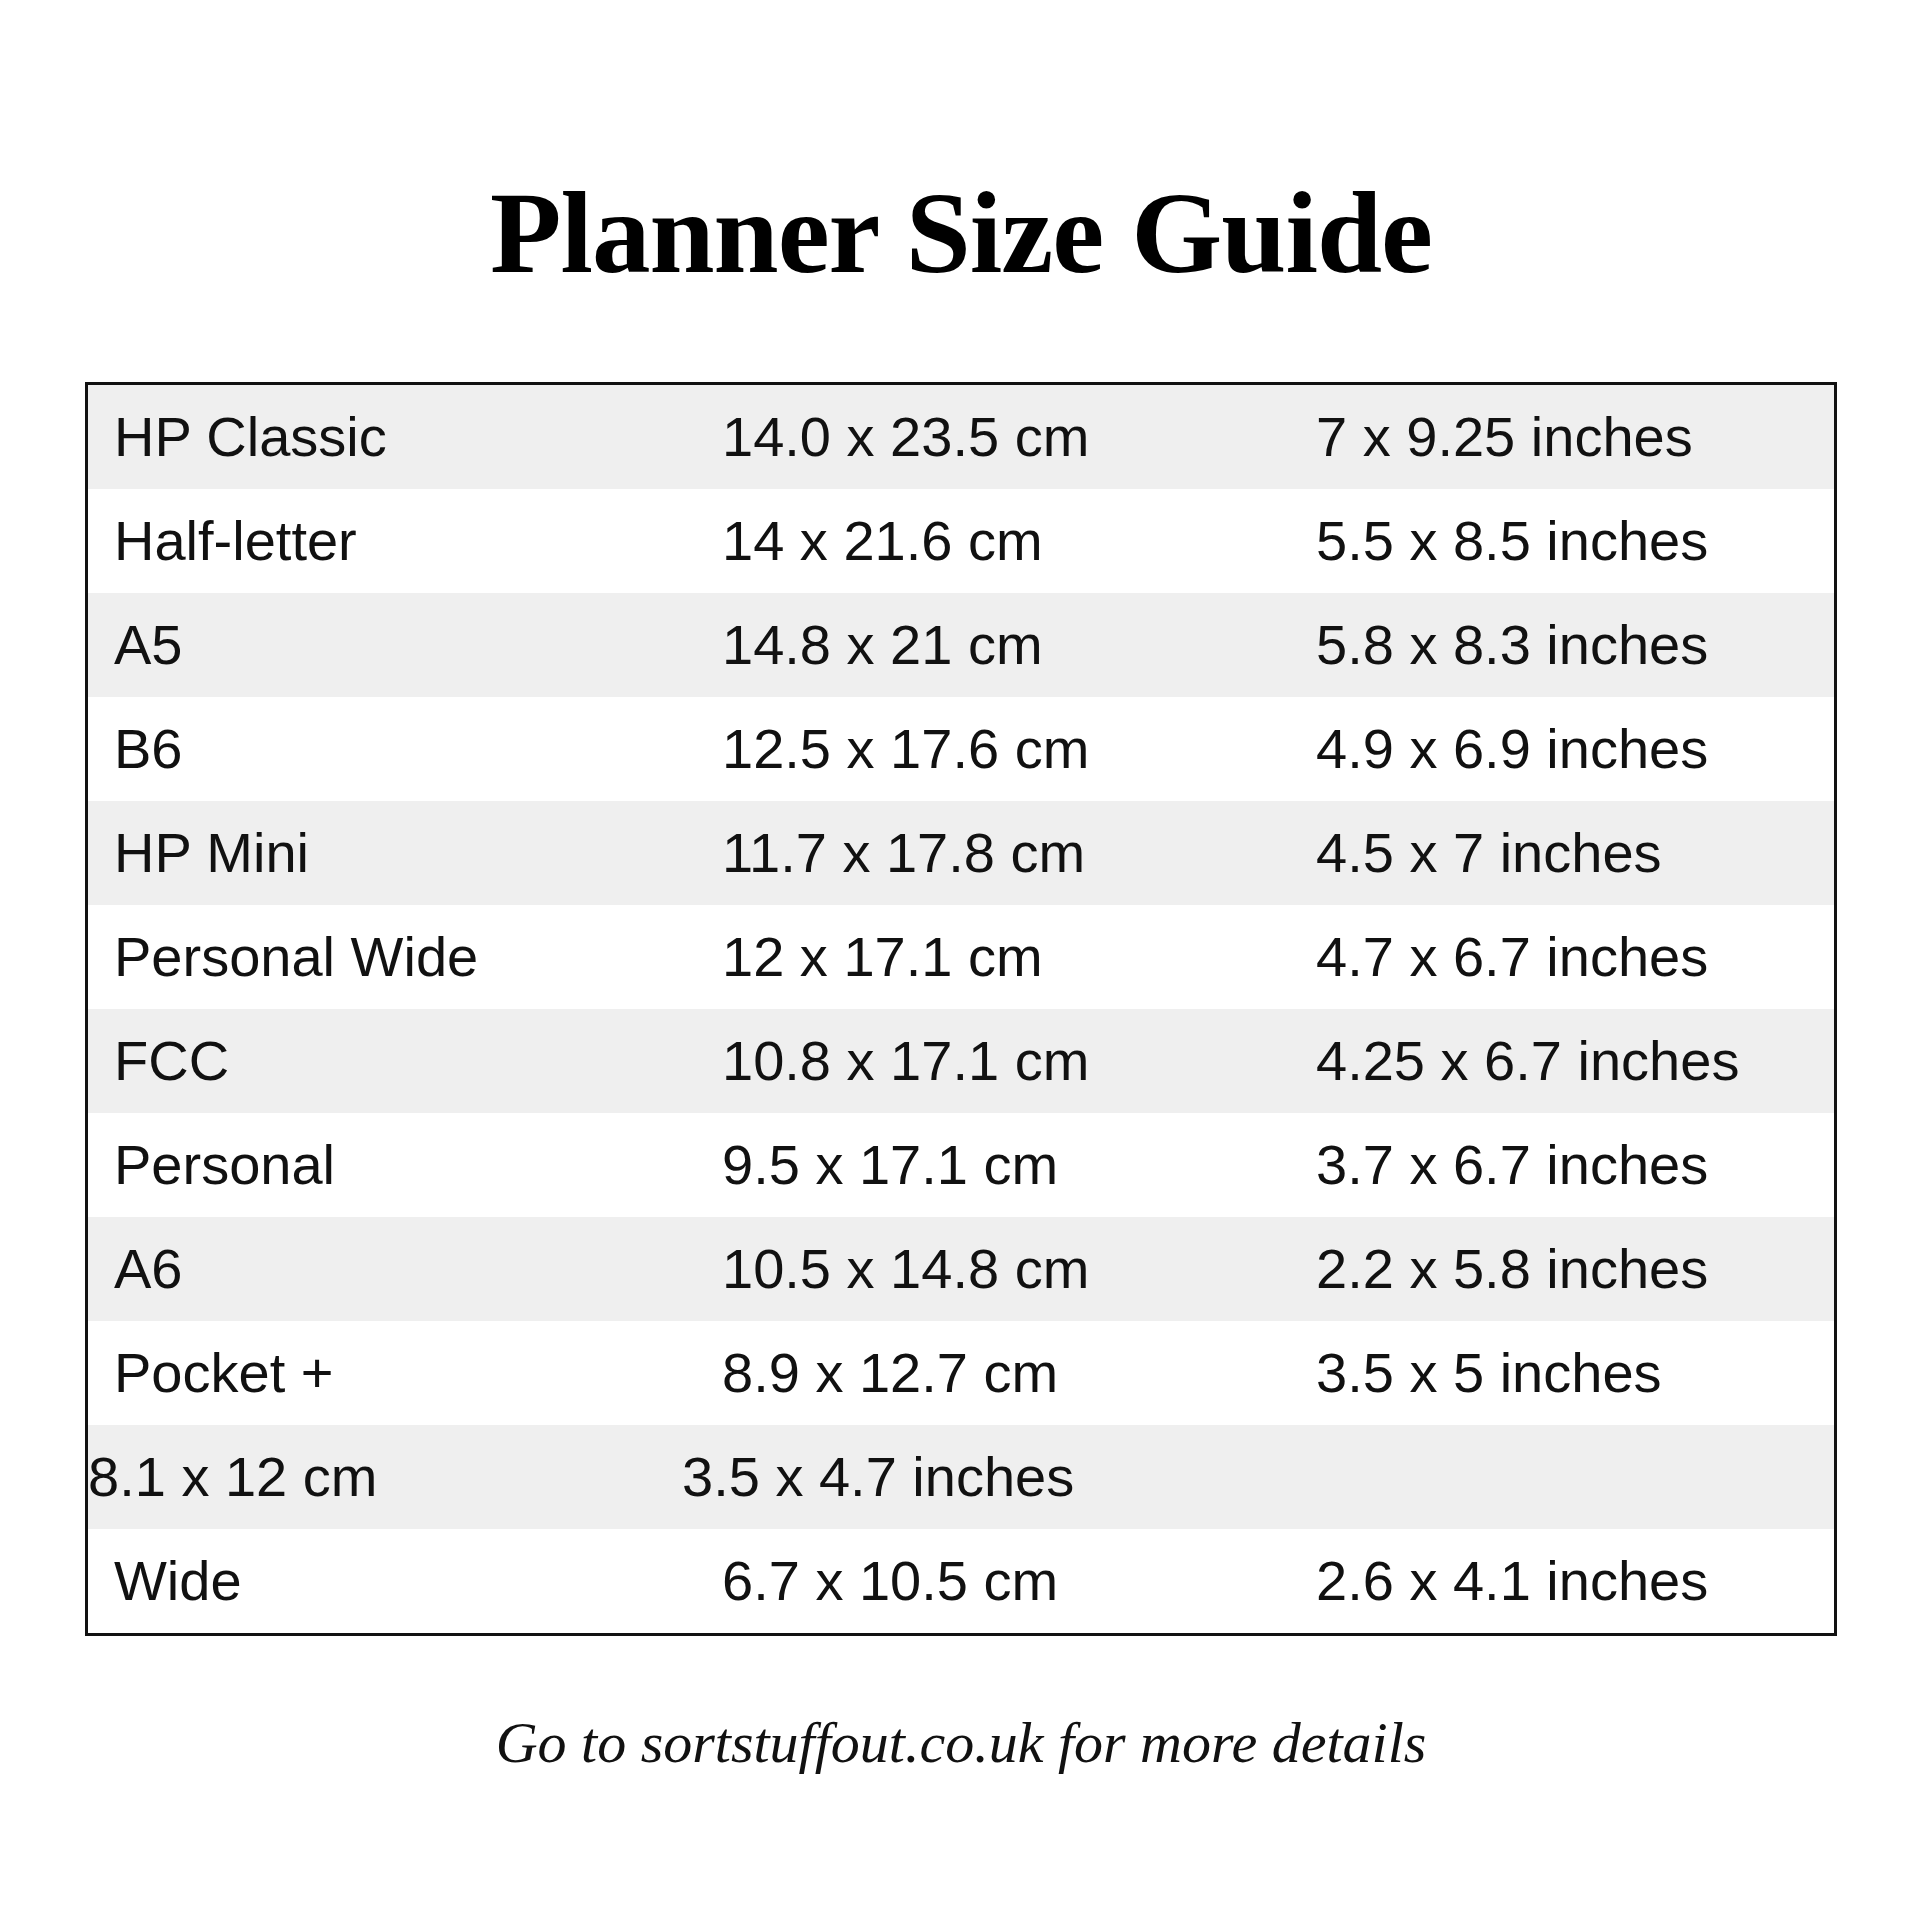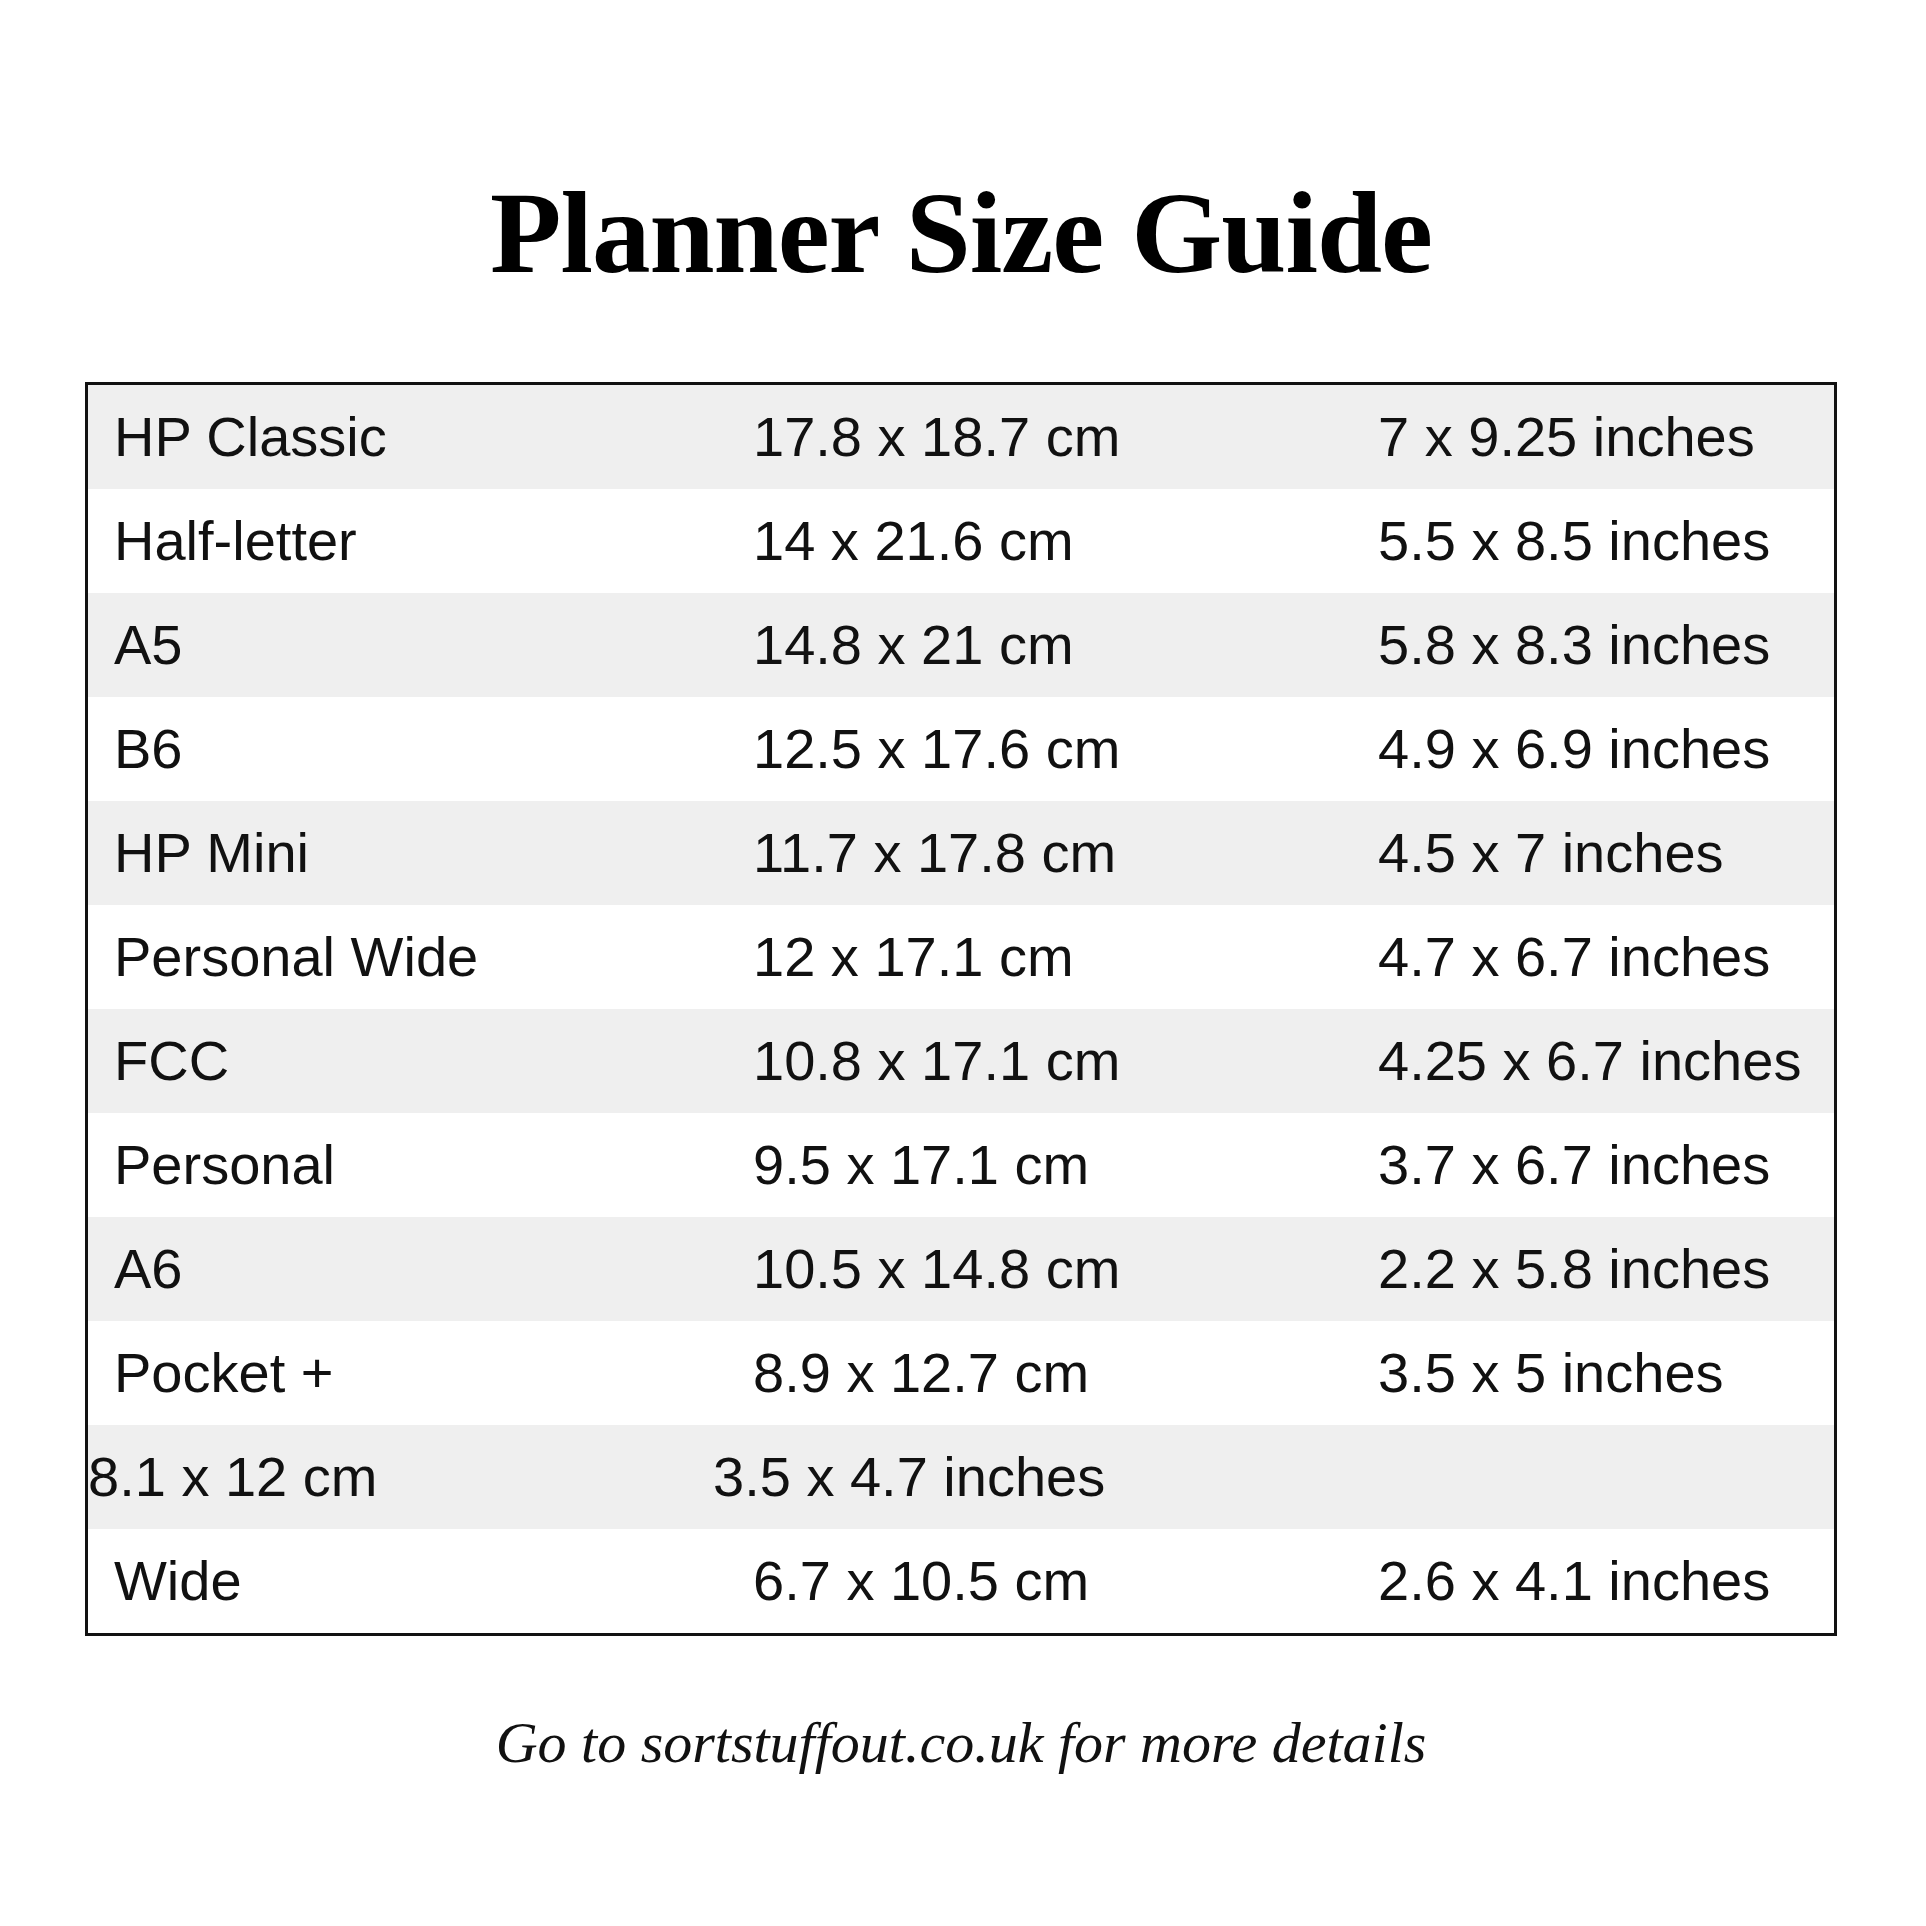--- a/index.html
+++ b/index.html
@@ -34,21 +34,20 @@
   .table-wrap {
     margin: 91px 85px 0 85px;
     border: 3px solid #111111;
     box-sizing: border-box;
   }
   .row {
     display: flex;
     align-items: center;
     height: 104px;
     box-sizing: border-box;
-    gap: 31px;
   }
   .row.alt {
     background: #efefef;
   }
   .cell {
     font-size: 56px;
     line-height: 1;
     font-family: "Liberation Sans", sans-serif;
     font-weight: 400;
     color: #111111;
@@ -80,21 +79,21 @@
 </head>
 <body>
 
 <div class="page">
 
   <div class="title">Planner Size Guide</div>
 
   <div class="table-wrap">
     <div class="row alt">
       <div class="cell c-name">HP Classic</div>
-      <div class="cell c-cm">17.8 x 18.7 cm</div>
+      <div class="cell c-cm">14.0 x 23.5 cm</div>
       <div class="cell c-in">7 x 9.25 inches</div>
     </div>
     <div class="row">
       <div class="cell c-name">Half-letter</div>
       <div class="cell c-cm">14 x 21.6 cm</div>
       <div class="cell c-in">5.5 x 8.5 inches</div>
     </div>
     <div class="row alt">
       <div class="cell c-name">A5</div>
       <div class="cell c-cm">14.8 x 21 cm</div>

